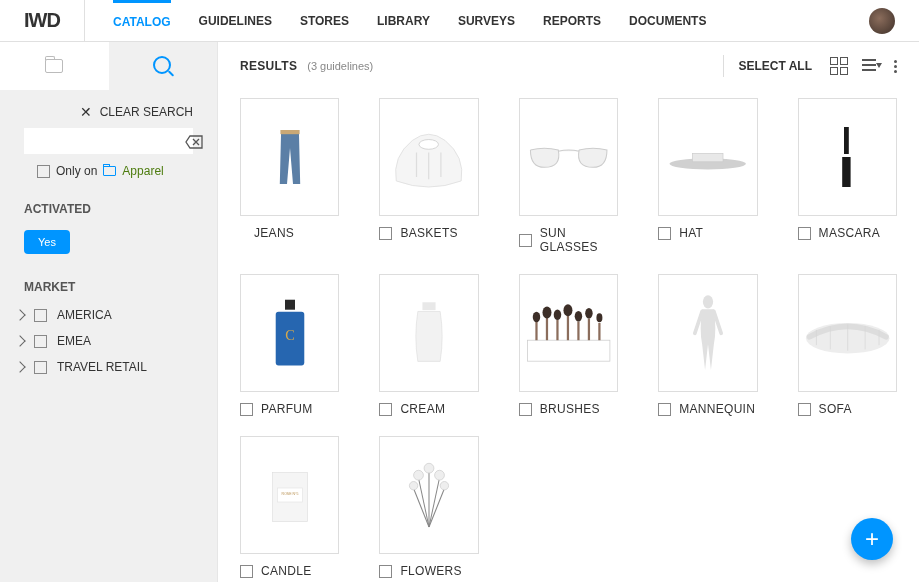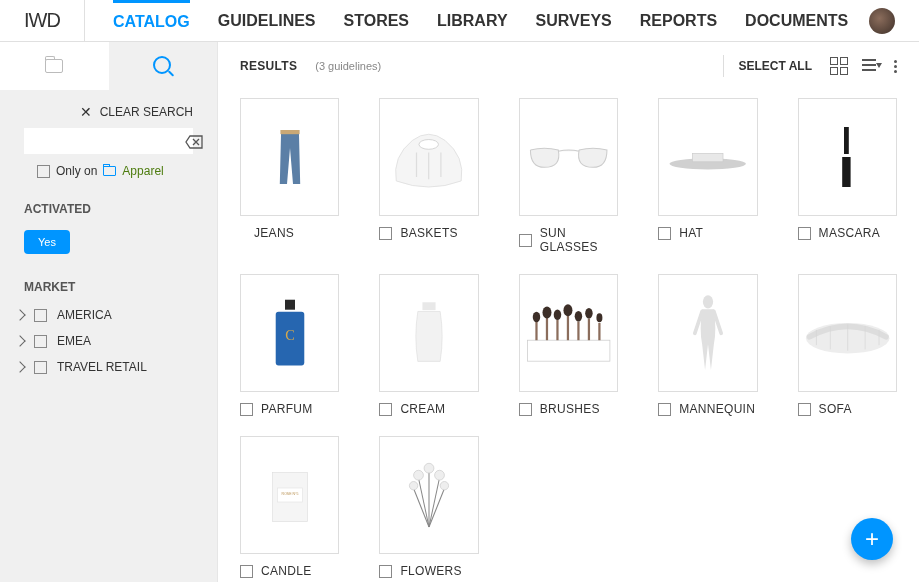--- a/index.html
+++ b/index.html
@@ -1,22 +1,22 @@
 <!DOCTYPE html>
 <html><head>
   <meta charset="utf-8">
   <style>
     * { margin: 0; padding: 0; box-sizing: border-box; }
     body { font-family: Arial, Helvetica, sans-serif; color: #333; background: #fff; width: 919px; height: 582px; overflow: hidden; position: relative; }
     
     
     .topbar { display: flex; align-items: center; height: 42px; border-bottom: 1px solid #e0e0e0; }
-    .logo { width: 85px; display: flex; align-items: center; justify-content: center; border-right: 1px solid #e0e0e0; height: 100%; font-weight: 400; font-size: 20px; letter-spacing: -1px; }
+    .logo { width: 85px; display: flex; align-items: center; justify-content: center; border-right: 1px solid #e0e0e0; height: 100%; font-weight: 700; font-size: 20px; letter-spacing: -1px; }
     .nav { display: flex; gap: 28px; padding-left: 28px; flex: 1; height: 100%; align-items: center; }
-    .nav-item { font-size: 16px; font-weight: 600; color: #333; cursor: pointer; height: 100%; display: flex; align-items: center; }
+    .nav-item { font-size: 12px; font-weight: 600; color: #333; cursor: pointer; height: 100%; display: flex; align-items: center; }
     .nav-item.active { color: #0095ff; border-top: 3px solid #0095ff; margin-top: -1px; padding-top: 0; }
     .avatar { width: 26px; height: 26px; border-radius: 50%; background: radial-gradient(circle at 40% 40%, #8b6d5c, #3d2f28); margin-right: 24px; cursor: pointer; }
     
     
     .body { display: flex; height: calc(582px - 42px); }
     
     
     .sidebar { width: 218px; background: #f0f0f0; border-right: 1px solid #e6e6e6; display: flex; flex-direction: column; }
     .sidebar-tabs { display: flex; height: 48px; }
     .sidebar-tab { flex: 1; display: flex; align-items: center; justify-content: center; cursor: pointer; }
@@ -49,21 +49,21 @@
     .toggle-yes { background: #0095ff; color: #fff; font-size: 11px; padding: 0 14px; cursor: pointer; }
     .toggle-no { background: #e4e4e4; color: #777; font-size: 11px; padding: 0 10px 0 20px; margin-left: -12px; cursor: pointer; position: relative; z-index: -1; }
     .toggle-dot { font-size: 14px; color: #999; padding: 0 8px; }
     
     .market-item { display: flex; align-items: center; gap: 10px; padding: 6px 16px; font-size: 12px; cursor: pointer; }
     .chev { width: 8px; height: 8px; border-right: 1.5px solid #666; border-bottom: 1.5px solid #666; transform: rotate(-45deg); flex-shrink: 0; }
     
     
     .main { flex: 1; display: flex; flex-direction: column; }
     .toolbar { display: flex; align-items: center; height: 48px; padding: 0 22px; }
-    .results-label { font-size: 12px; font-weight: 700; letter-spacing: 0.3px; margin-right: 18px; }
+    .results-label { font-size: 12px; font-weight: 700; letter-spacing: 0.3px; margin-right: 10px; }
     .results-count { font-size: 11px; color: #888; }
     .tool-spacer { flex: 1; }
     .tool-divider { width: 1px; height: 22px; background: #ddd; margin: 0 14px; }
     .select-all { font-size: 12px; font-weight: 600; cursor: pointer; }
     .tool-icons { display: flex; align-items: center; gap: 14px; margin-left: 18px; }
     .grid-icon, .sort-icon, .more-icon { cursor: pointer; color: #555; }
     .grid-icon { width: 18px; height: 18px; display: grid; grid-template-columns: 1fr 1fr; grid-template-rows: 1fr 1fr; gap: 2px; }
     .grid-icon span { border: 1.5px solid #555; }
     .sort-icon { width: 18px; height: 14px; position: relative; }
     .sort-icon::before { content: ''; position: absolute; top: 0; left: 0; width: 14px; height: 1.5px; background: #555; box-shadow: 0 5px 0 #555, 0 10px 0 #555; }

